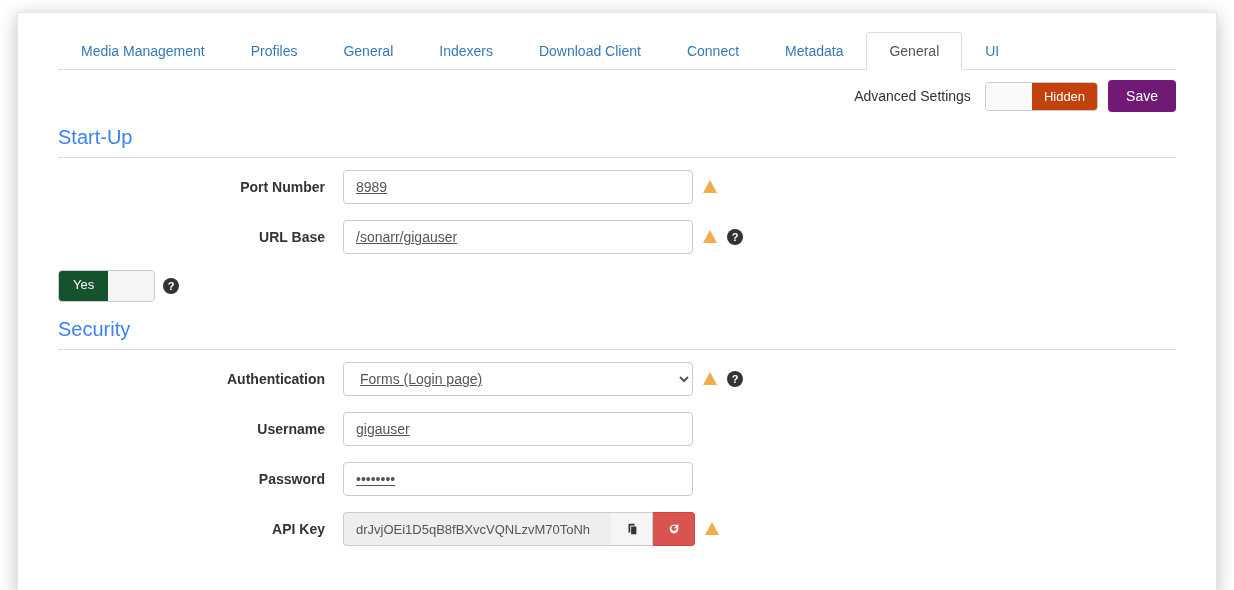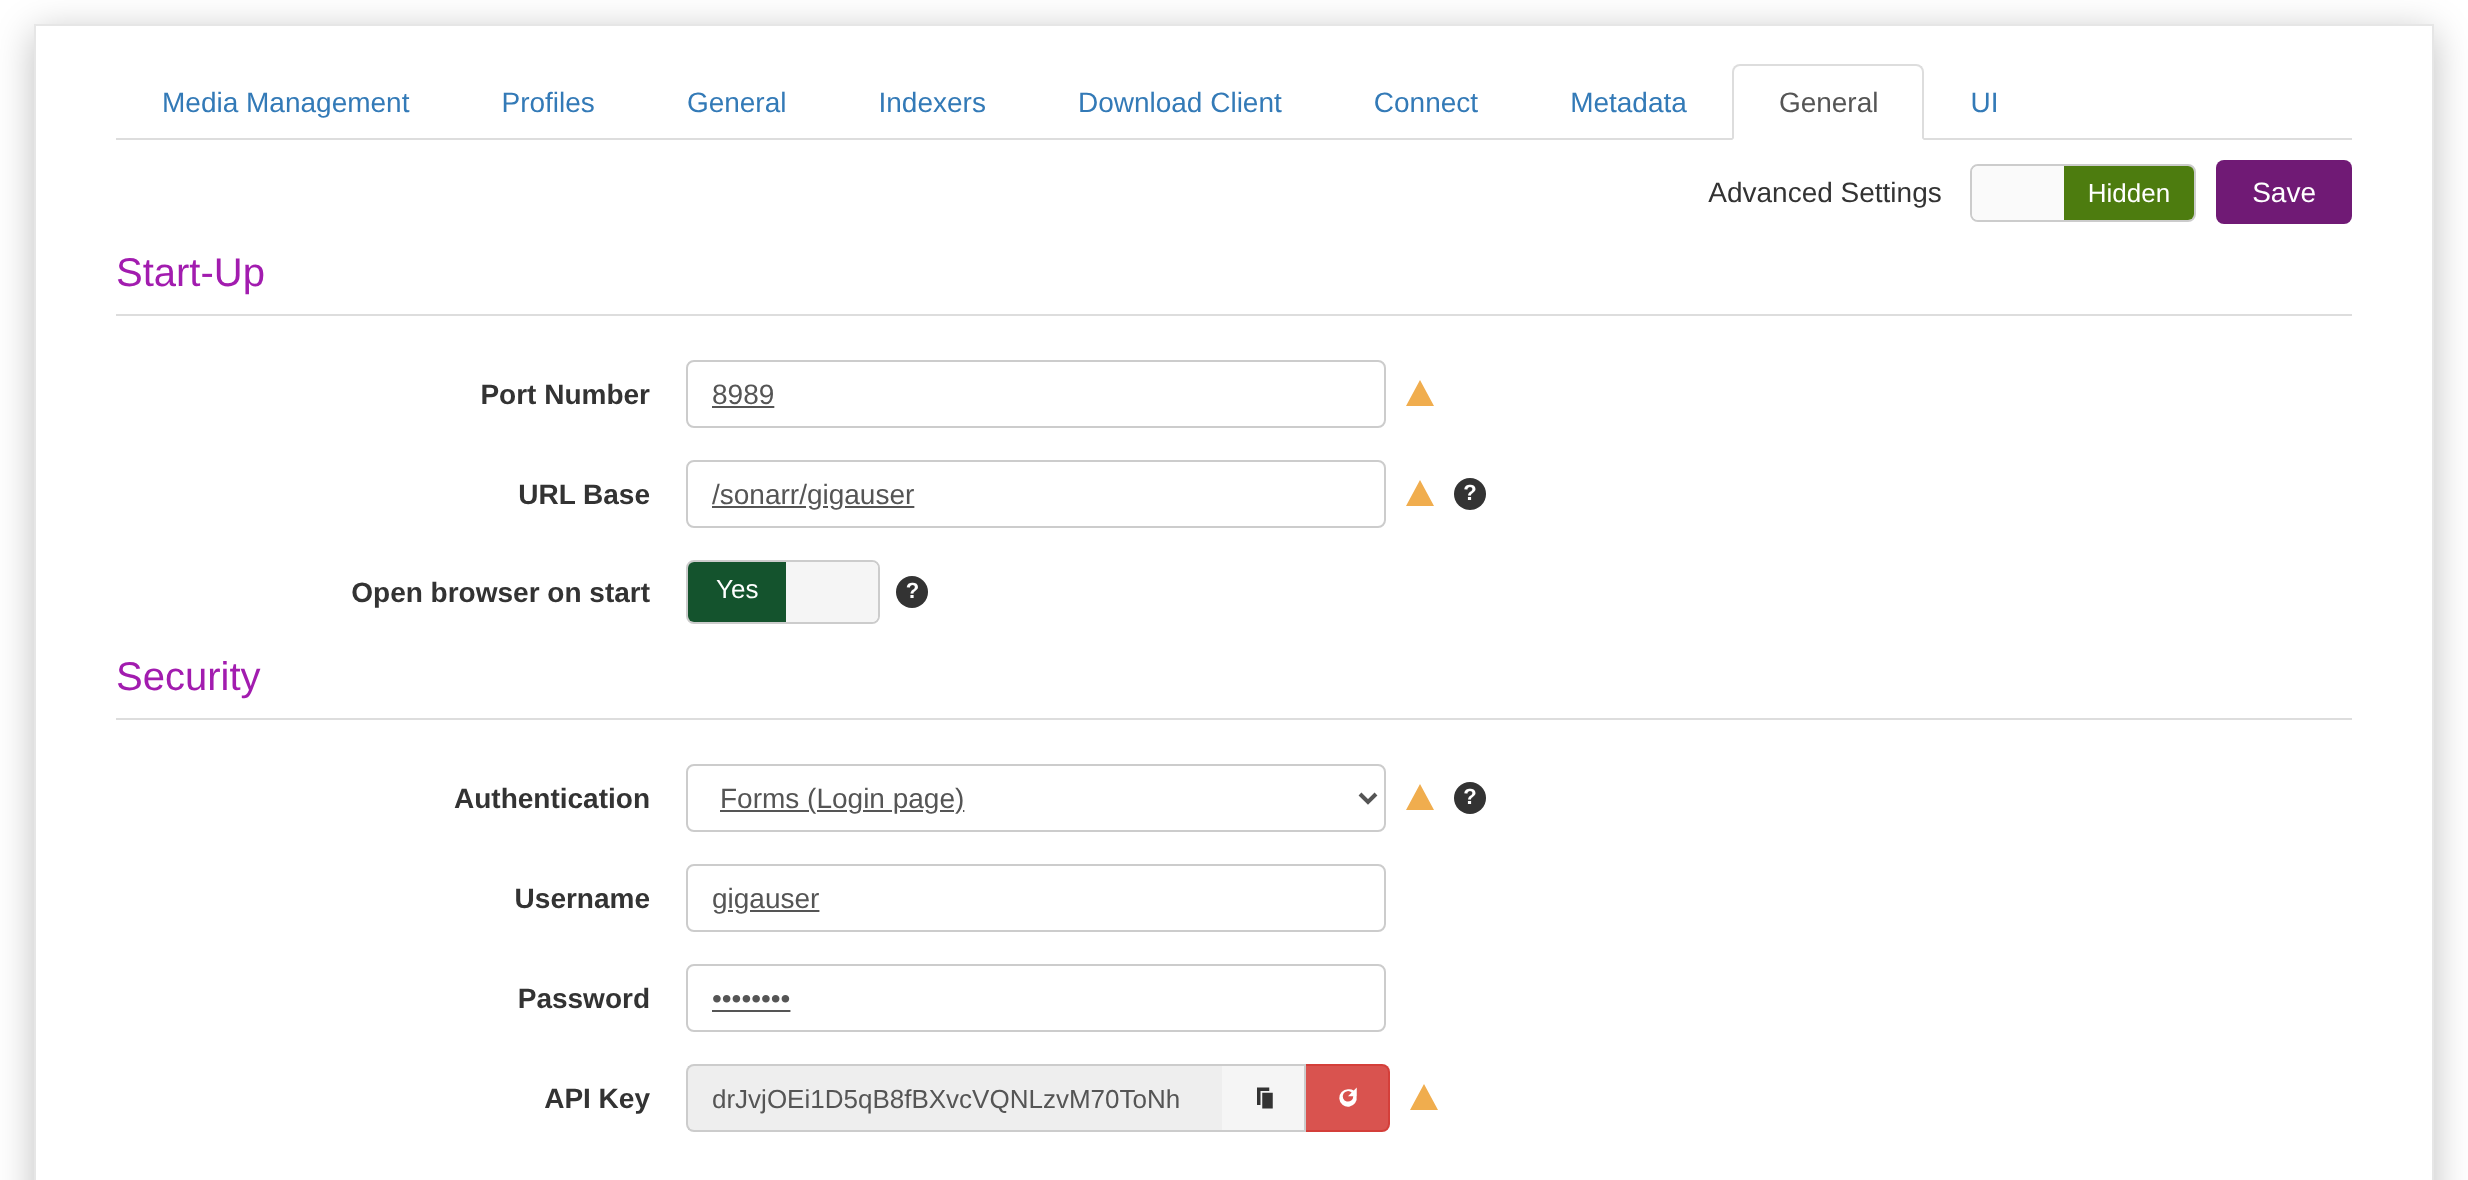--- a/index.html
+++ b/index.html
@@ -53,36 +53,36 @@
   border: 1px solid #ccc;
   border-radius: 4px;
   overflow: hidden;
 }
 .toggle-seg {
   padding: 6px 12px;
   font-size: 13px;
   cursor: pointer;
 }
 .toggle-seg.blank { background: #fafafa; width: 46px; }
-.toggle-seg.hidden-seg { background: #4d7c0f; color: #fff; }
+.toggle-seg.hidden-seg { background: #c2410c; color: #fff; }
 .btn {
   border: none;
   border-radius: 4px;
   padding: 8px 18px;
   font-size: 14px;
   cursor: pointer;
 }
 .btn-primary { background: #701a75; color: #fff; }
 .section-title {
   font-size: 20px;
   font-weight: 400;
-  color: #a21caf;
+  color: #3b82f6;
   border-bottom: 1px solid #ddd;
   padding-bottom: 8px;
-  margin: 14px 0 22px 0;
+  margin: 14px 0 12px 0;
 }
 .form-row {
   display: flex;
   align-items: center;
   margin-bottom: 16px;
 }
 .label {
   width: 285px;
   text-align: right;
   padding-right: 18px;
@@ -215,21 +215,20 @@
       <span class="icon">
         <svg viewBox="0 0 16 16" width="16" height="16">
             <path d="M8 1 L15 14 H1 Z M7 6h2v4H7zM7 11h2v2H7z" fill="#f0ad4e"></path>
           </svg>
       </span>
       <span class="help-icon">?</span>
     </div>
   </div>
 
   <div class="form-row">
-    <div class="label">Open browser on start</div>
     <div class="control">
       <div class="small-toggle">
         <div class="on">Yes</div>
         <div class="off"></div>
       </div>
       <span class="help-icon">?</span>
     </div>
   </div>
 
   <h3 class="section-title">Security</h3>

